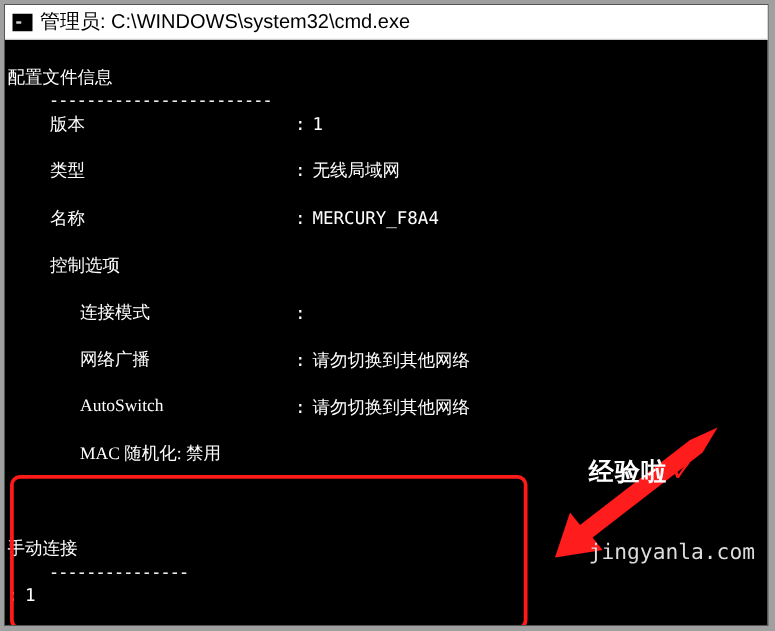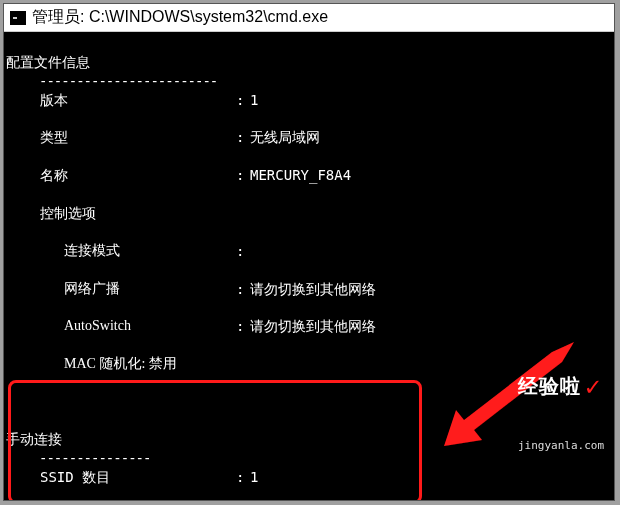--- a/index.html
+++ b/index.html
@@ -122,21 +122,21 @@
       display: flex;
       align-items: center;
     }
     .wm-check {
       color: #ff1a1a;
       font-size: 26px;
       margin-left: 4px;
       font-weight: bold;
     }
     .wm-sub {
-      font-size: 11px;
+      font-size: 17px;
       color: #ddd;
       margin-top: -2px;
     }
     .dash-row {
       padding-left: 33px;
       letter-spacing: -1px;
     }
   </style>
 </head>
 <body>
@@ -153,21 +153,21 @@
 <span class="row"><span class="lbl1">类型</span><span class="colon">:</span><span class="val">无线局域网</span></span>
 <span class="row"><span class="lbl1">名称</span><span class="colon">:</span><span class="val">MERCURY_F8A4</span></span>
 <span class="row"><span class="lbl1">控制选项</span></span>
 <span class="row"><span class="lbl2">连接模式</span><span class="colon">:</span></span>
 <span class="row"><span class="lbl2">网络广播</span><span class="colon">:</span><span class="val">请勿切换到其他网络</span></span>
 <span class="row"><span class="lbl2">AutoSwitch</span><span class="colon">:</span><span class="val">请勿切换到其他网络</span></span>
 <span class="row"><span class="lbl2">MAC 随机化: 禁用</span></span>
 <div class="blank"></div>
 <span class="section-title">手动连接</span>
 <span class="dash-row">---------------</span>
-<span class="row"><span class="lbl1">SSID 数目</span><span class="colon">:</span><span class="val">1</span></span>
+<span class="row"><span class="colon">:</span><span class="val">1</span></span>
 
 
 
 
 
 
 
 
 
 

